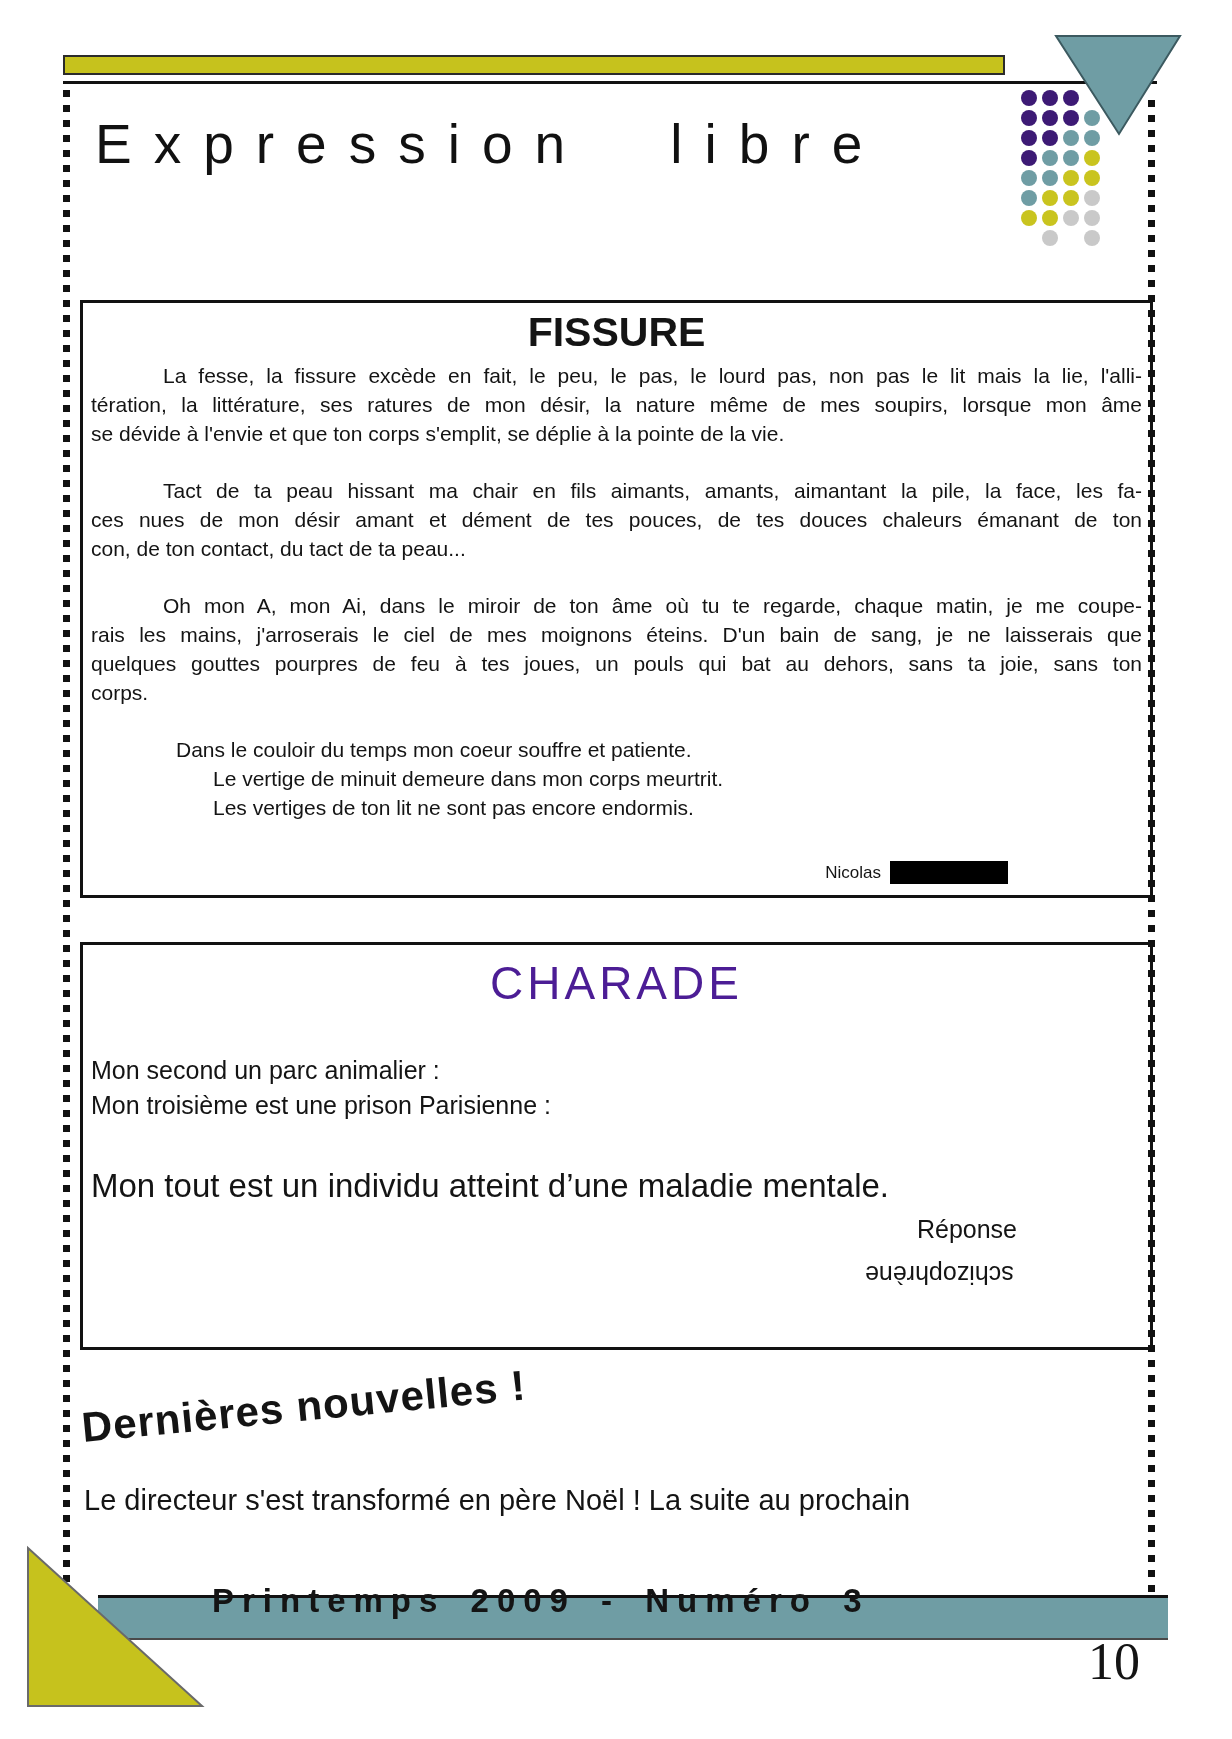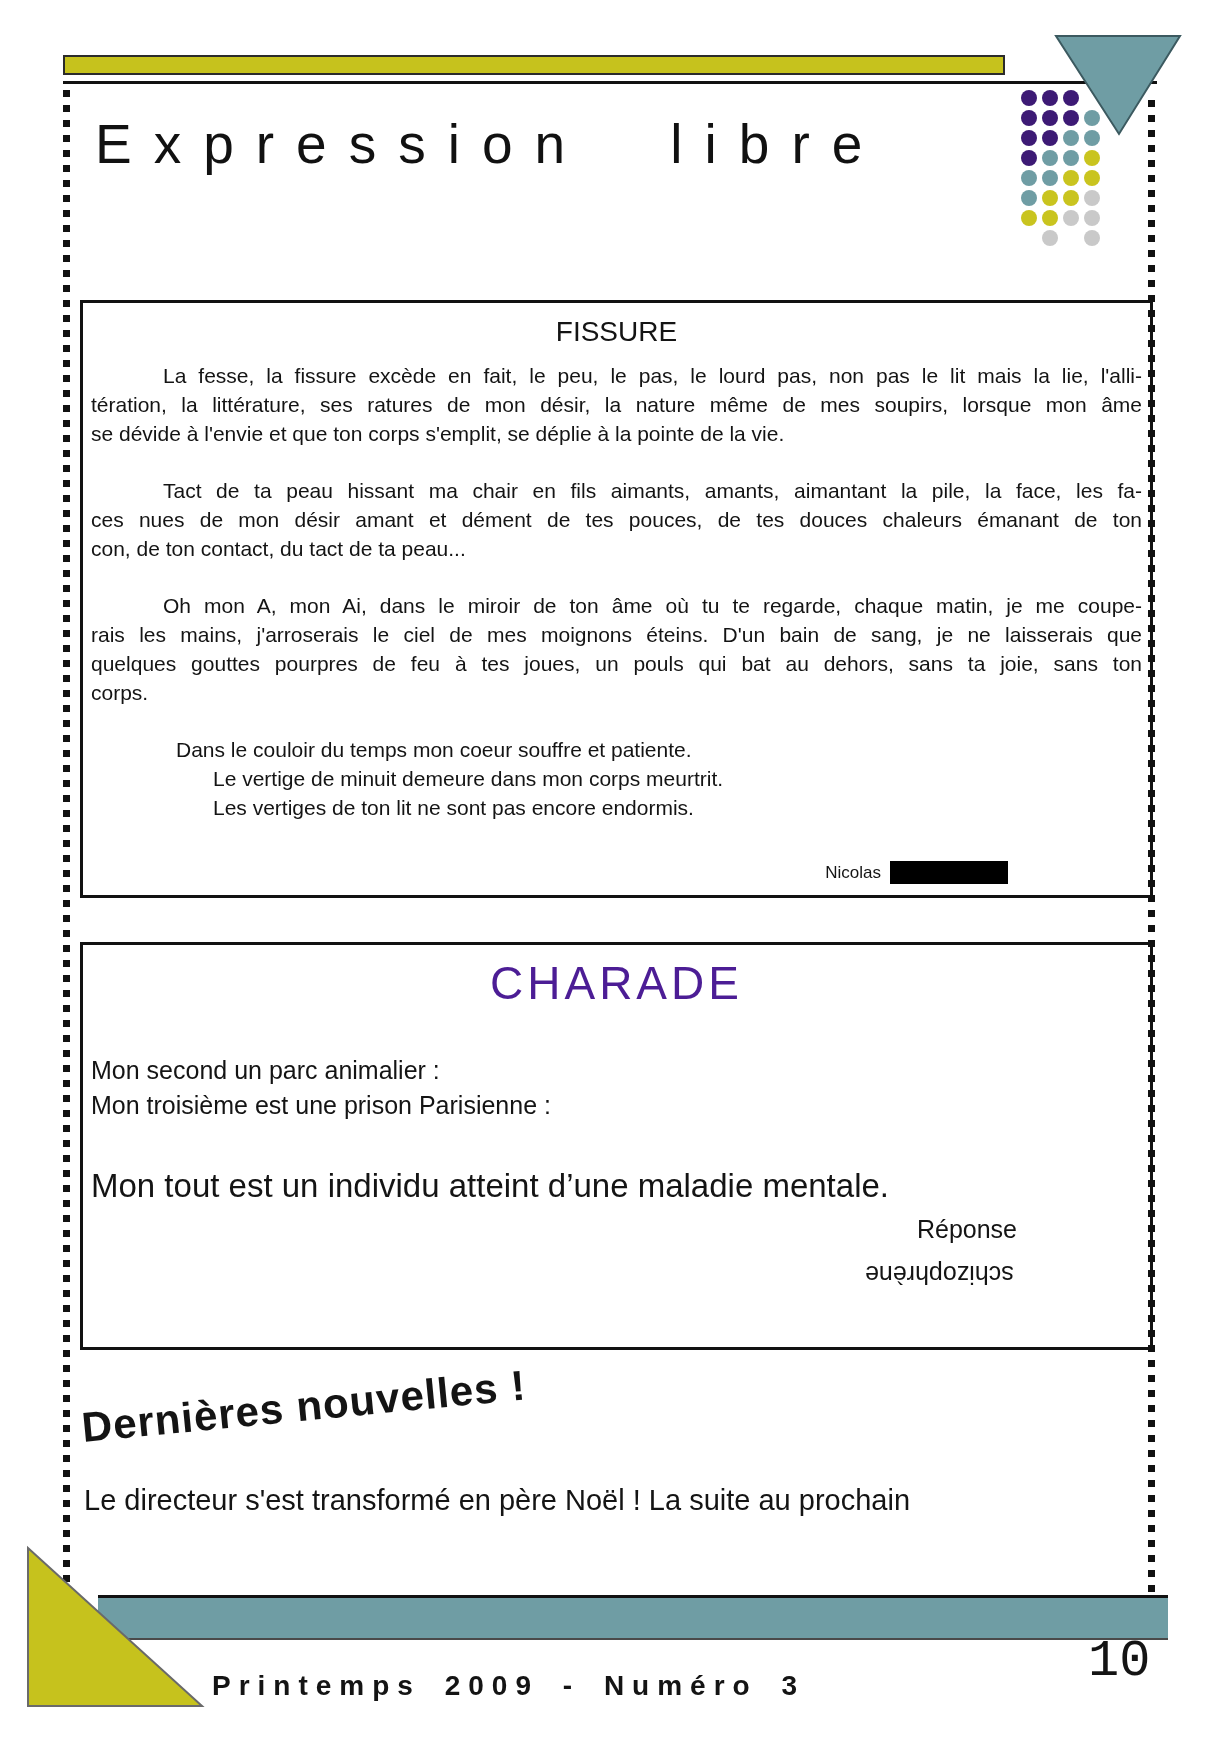--- a/index.html
+++ b/index.html
@@ -26,21 +26,21 @@
 
   
   .page-title{position:absolute;left:95px;top:112px;font-size:55px;font-weight:400;
               letter-spacing:22px;word-spacing:46px;white-space:nowrap;color:#111;}
 
   
   .content-box{position:absolute;left:80px;width:1051px;border:3px solid #111;background:#fff;}
   #fissure-box{top:300px;height:584px;padding:4px 8px;}
   #charade-box{top:942px;height:394px;padding:4px 8px;}
 
-  .fissure-title{text-align:center;font-size:28px;font-weight:400;margin-top:2px;
+  .fissure-title{text-align:center;font-size:41px;font-weight:700;margin-top:2px;
                  letter-spacing:0;line-height:46px;}
   .poem{font-size:21px;line-height:29px;margin-top:6px;}
   .pline{white-space:normal;}
   .just{text-align:justify;text-align-last:justify;}
   .ind{padding-left:72px;}
   .pgap{height:28px;}
   .v1{padding-left:85px;}
   .v2{padding-left:122px;}
   .sig-row{display:flex;justify-content:flex-end;align-items:center;gap:9px;
            padding-right:134px;margin-top:36px;font-size:17px;}
@@ -59,24 +59,24 @@
                 letter-spacing:1px;white-space:nowrap;transform:rotate(-5.5deg);
                 transform-origin:left center;}
   .news-line{position:absolute;left:84px;width:1000px;font-size:29px;line-height:36px;
              white-space:pre-wrap;}
   #news-line-1{top:1482px;}
   #news-line-2{top:1530px;}
 
   
   .footer-bar{position:absolute;left:98px;top:1595px;width:1070px;height:40px;
               background:#6f9da4;border-top:3px solid #111;border-bottom:2px solid #4a4a4a;z-index:4;}
-  .footer-issue{position:absolute;left:212px;top:1670px;font-size:28px;font-weight:700;
+  .footer-issue{position:absolute;left:212px;top:1582px;font-size:33px;font-weight:700;
                 letter-spacing:8px;word-spacing:8px;white-space:nowrap;z-index:7;}
   .page-number{position:absolute;left:1088px;top:1632px;font-size:52px;
-               font-family:Liberation Mono, monospace;z-index:7;}
+               font-family:Liberation Serif, serif;z-index:7;}
 </style>
 </head>
 <body>
 
 <div id="canvas">
 
   <div class="top-accent-bar"></div>
   <div class="top-rule"></div>
   <svg class="tri-tr" width="132" height="106">
     <polygon points="4,4 128,4 67,102" fill="#6f9da4" stroke="#3c5a60" stroke-width="2"></polygon>

